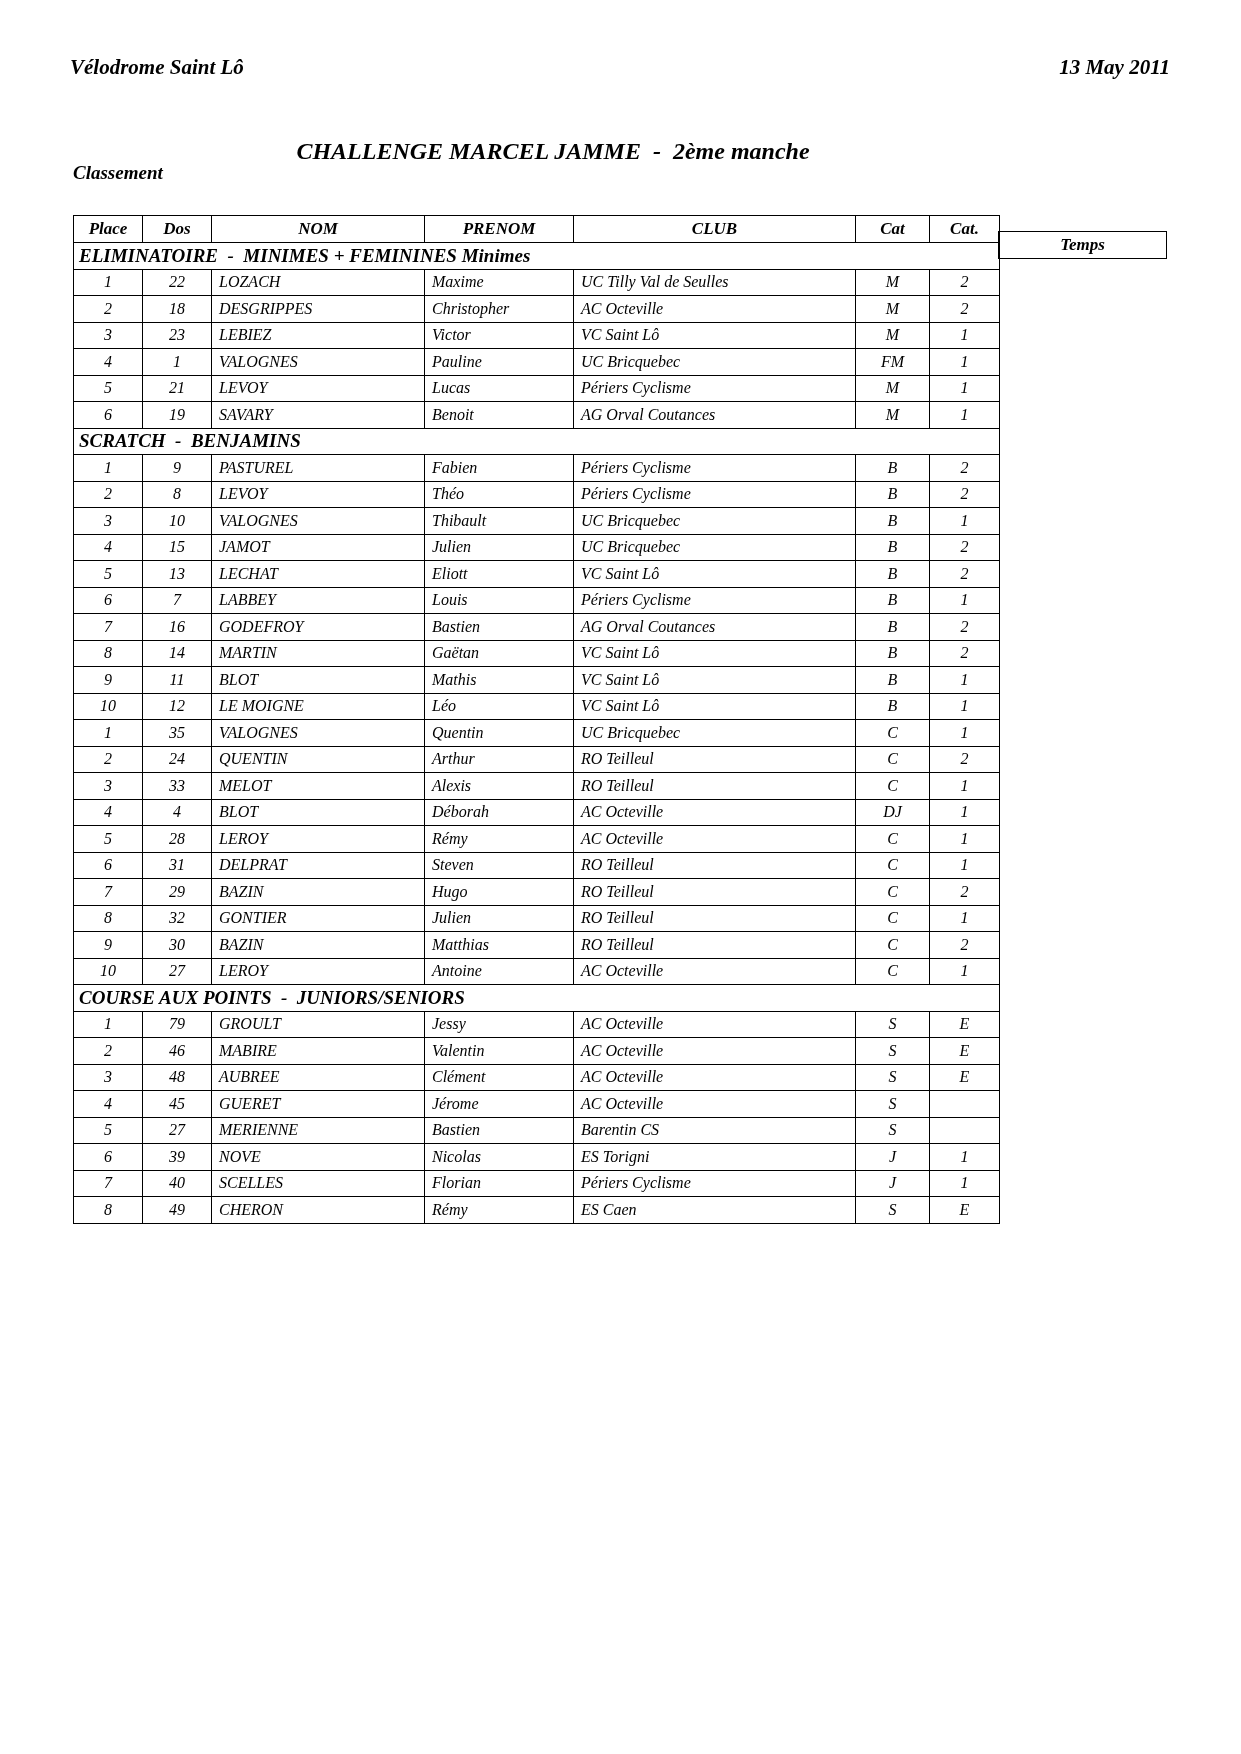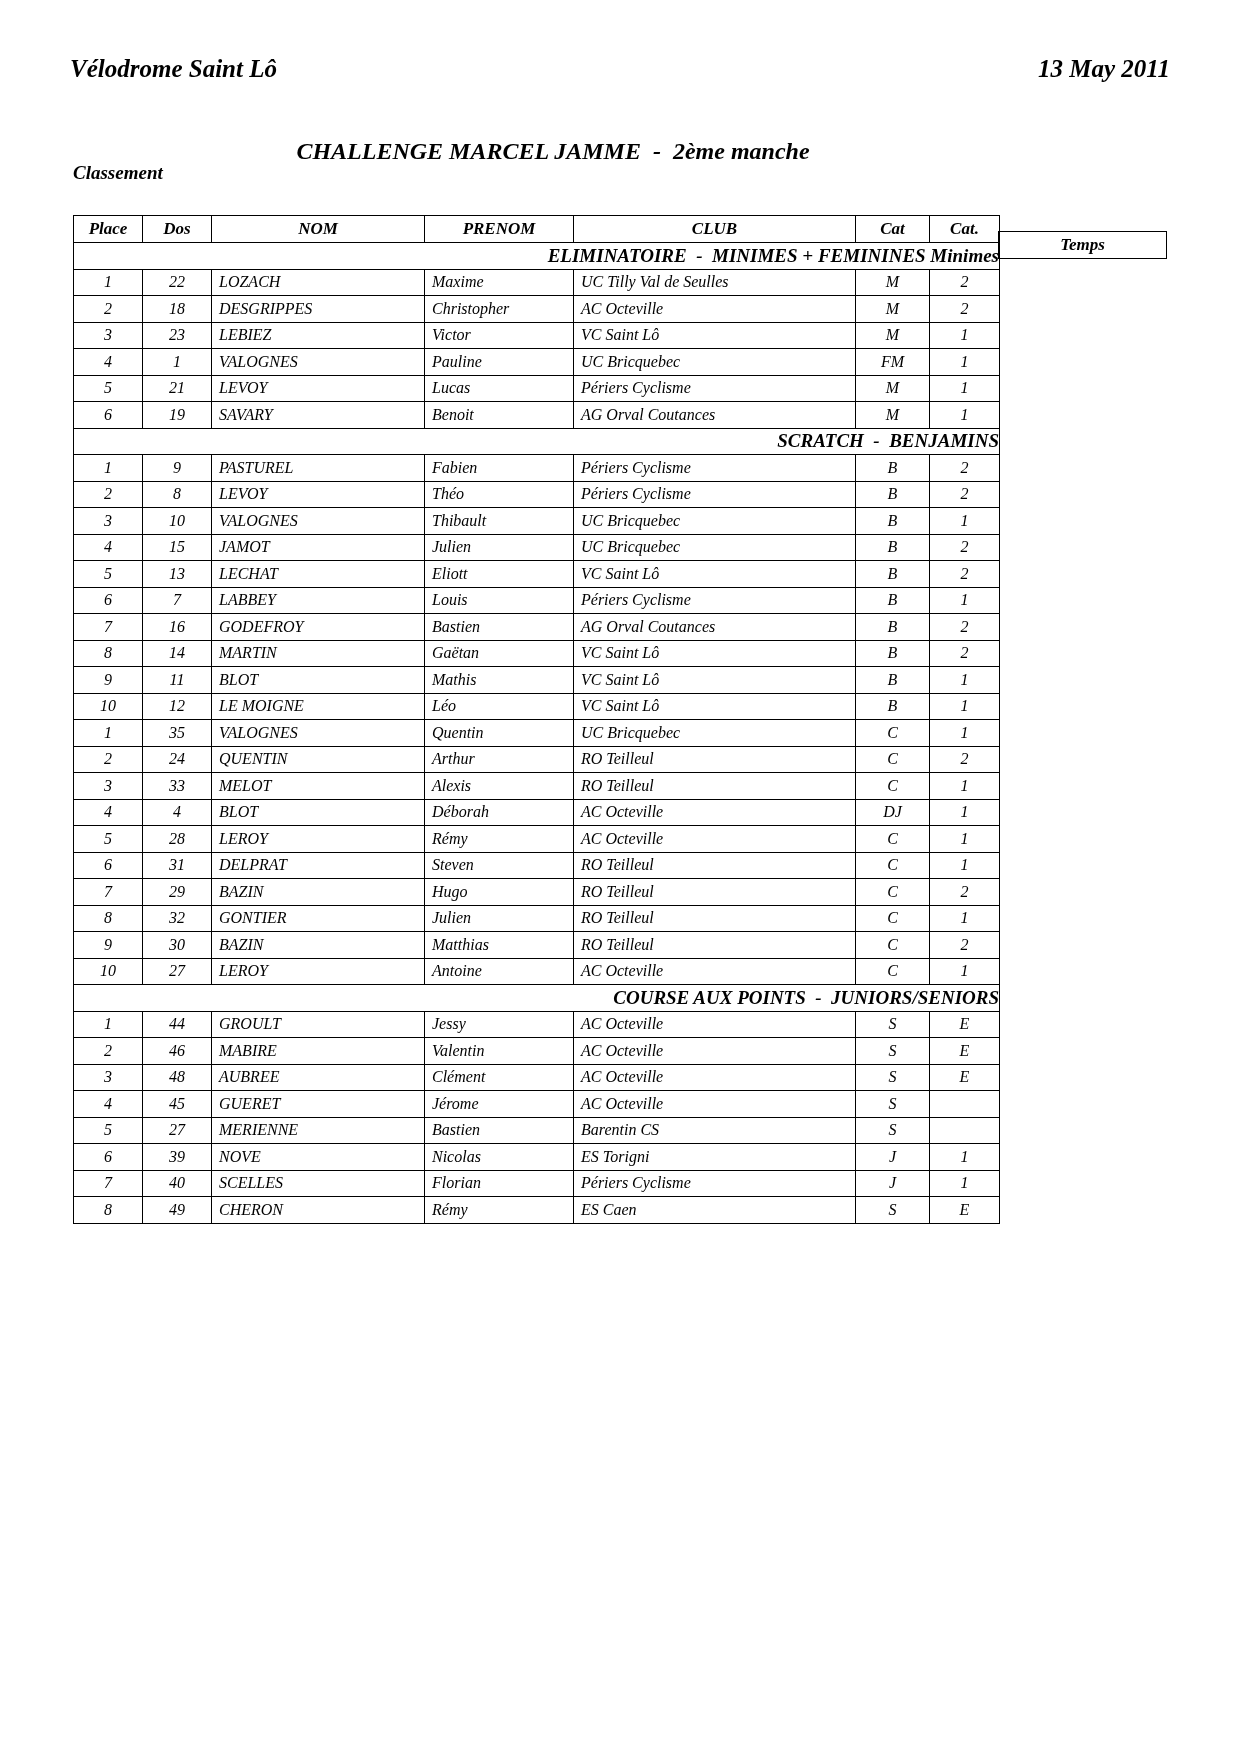--- a/index.html
+++ b/index.html
@@ -15,21 +15,21 @@
     color: #000;
     overflow: hidden;
   }
   .topbar {
     position: absolute;
     left: 70px;
     top: 55px;
     width: 1100px;
     display: flex;
     justify-content: space-between;
-    font-size: 25px;
+    font-size: 21px;
     font-weight: bold;
     text-align: center;
   }
   .doc-title {
     position: absolute;
     left: 73px;
     top: 110px;
     width: 960px;
     text-align: center;
     font-size: 24px;
@@ -65,21 +65,21 @@
   table.results th {
     height: 27px;
     font-size: 17px;
     font-weight: bold;
     text-align: center;
   }
   table.results td { height: 26.5px; font-size: 16px; }
   td.c-place, td.c-dos, td.c-cat, td.c-cat2 { text-align: center; }
   td.c-nom, td.c-prenom, td.c-club { text-align: left; padding-left: 7px; }
   tr.section-row td.section-cell {
-    text-align: right;
+    text-align: left;
     font-weight: bold;
     font-size: 19px;
     padding-left: 5px;
     white-space: pre;
   }
   .temps-box {
     position: absolute;
     left: 925px;
     top: 16px;
     width: 169px;
@@ -366,21 +366,21 @@
             <td class="c-prenom">Antoine</td>
             <td class="c-club">AC Octeville</td>
             <td class="c-cat">C</td>
             <td class="c-cat2">1</td>
           </tr>
           <tr class="section-row">
             <td class="section-cell" colspan="7">COURSE AUX POINTS  -  JUNIORS/SENIORS</td>
           </tr>
           <tr>
             <td class="c-place">1</td>
-            <td class="c-dos">44</td>
+            <td class="c-dos">79</td>
             <td class="c-nom">GROULT</td>
             <td class="c-prenom">Jessy</td>
             <td class="c-club">AC Octeville</td>
             <td class="c-cat">S</td>
             <td class="c-cat2">E</td>
           </tr>
           <tr>
             <td class="c-place">2</td>
             <td class="c-dos">46</td>
             <td class="c-nom">MABIRE</td>

